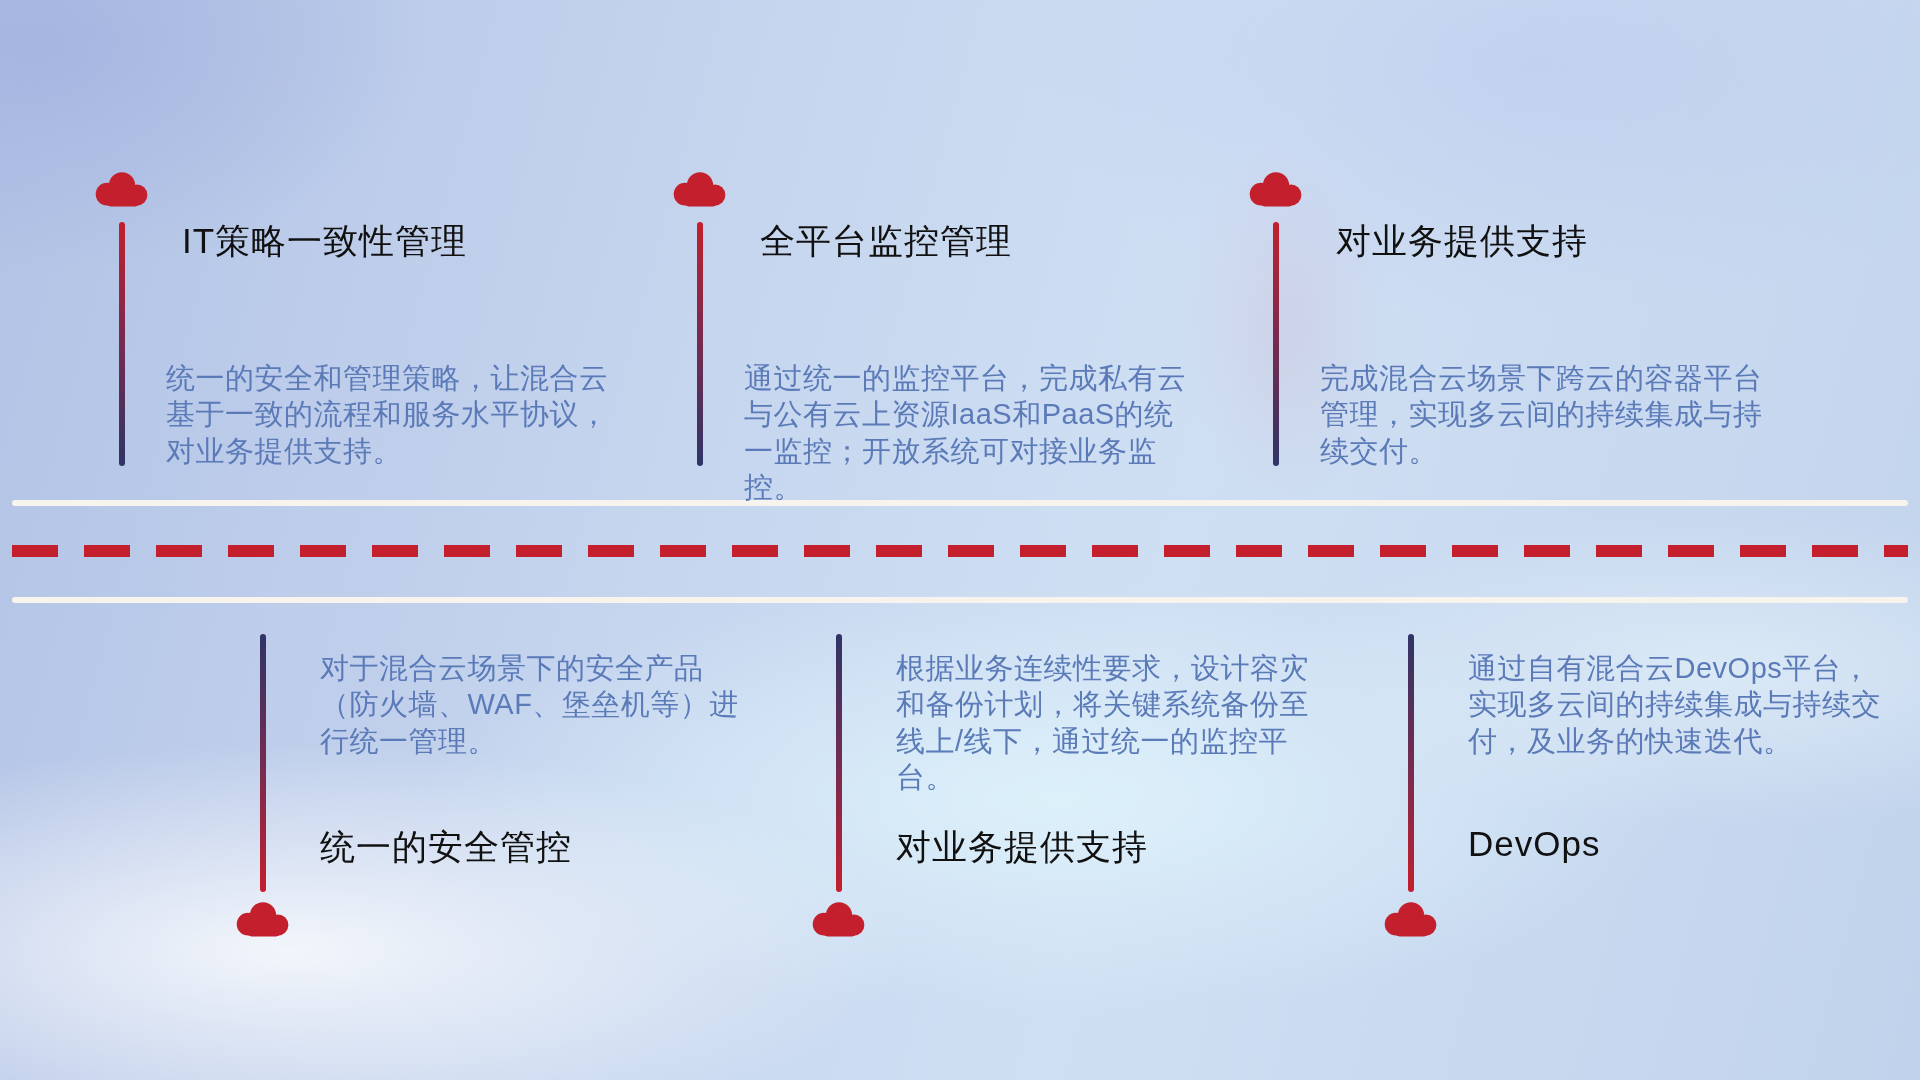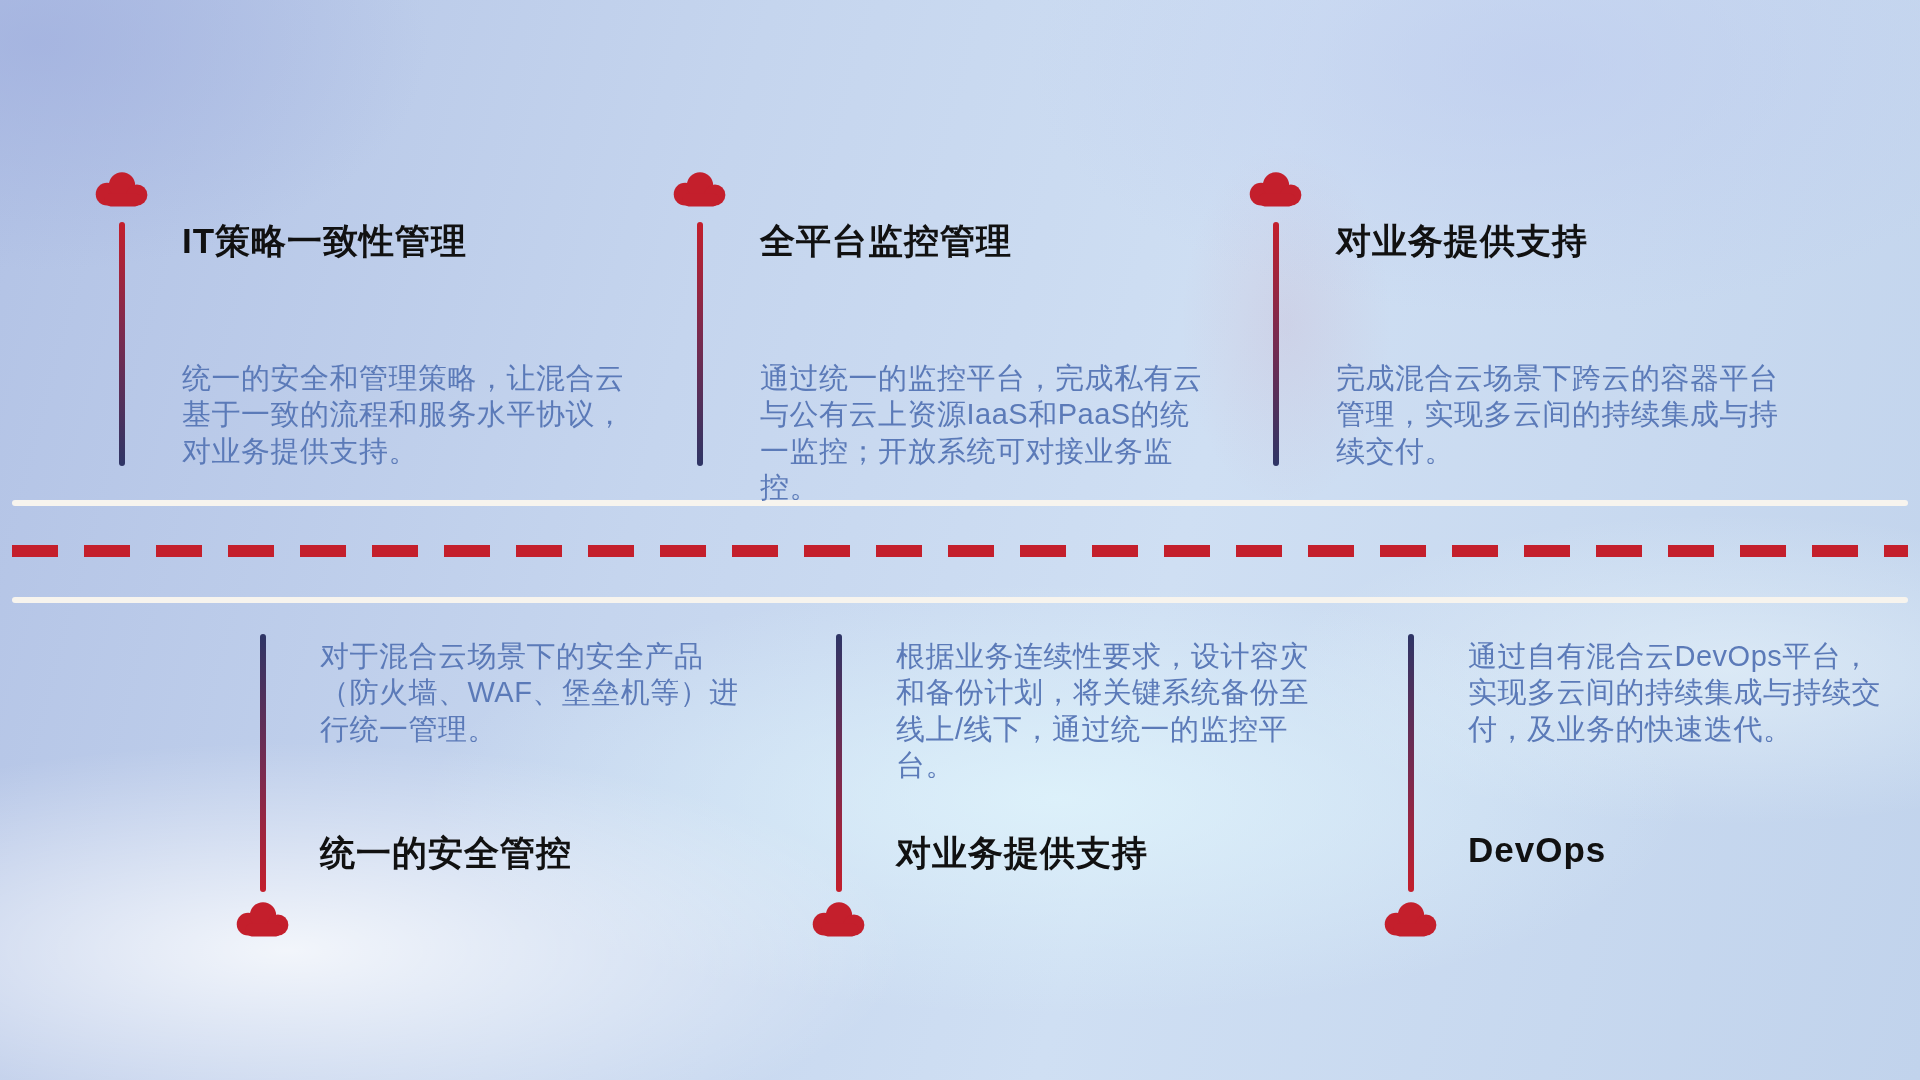--- a/index.html
+++ b/index.html
@@ -82,39 +82,39 @@
     top: 4px;
     height: 258px;
     background: linear-gradient(180deg, #2e3566 0%, #7c2a4e 55%, #c41f2c 100%);
   }
 
   .title {
     position: absolute;
     left: 88px;
     margin: 0;
     font-size: 35px;
-    font-weight: 700;
+    font-weight: 400;
     color: #111111;
     white-space: nowrap;
     letter-spacing: 1px;
   }
   .item-top    .title { top: 50px; }
-  .item-bottom .title { top: 200px; left: 85px; }
+  .item-bottom .title { top: 194px; left: 85px; }
 
   .desc {
     position: absolute;
-    left: 88px;
+    left: 72px;
     margin: 0;
     font-size: 29px;
     line-height: 1.25;
     color: #5b7ab8;
     letter-spacing: 0.5px;
   }
   .item-top    .desc { top: 192px; width: 445px; }
-  .item-bottom .desc { top: 8px; left: 85px; width: 425px; }
+  .item-bottom .desc { top: 20px; left: 85px; width: 425px; }
 
   
   .pos-t1 { left: 94px; }
   .pos-t2 { left: 672px; }
   .pos-t3 { left: 1248px; }
   .pos-b1 { left: 235px; }
   .pos-b2 { left: 811px; }
   .pos-b3 { left: 1383px; }
 </style>
 </head>

